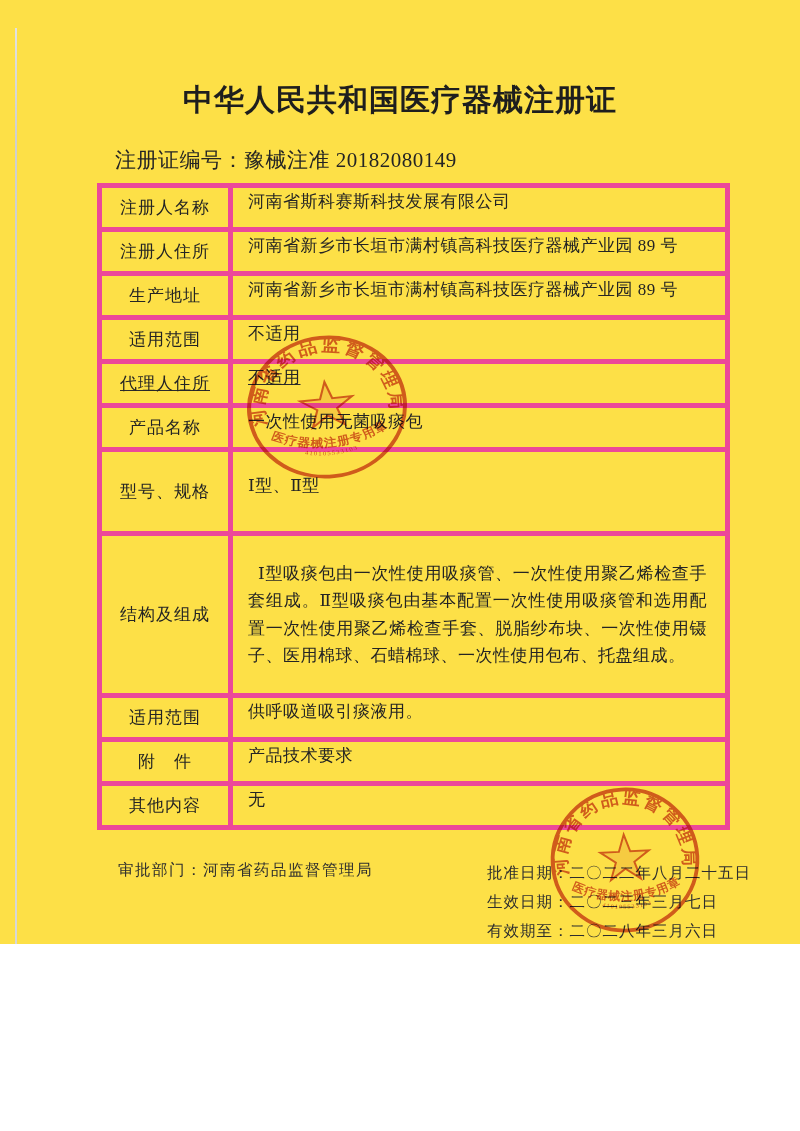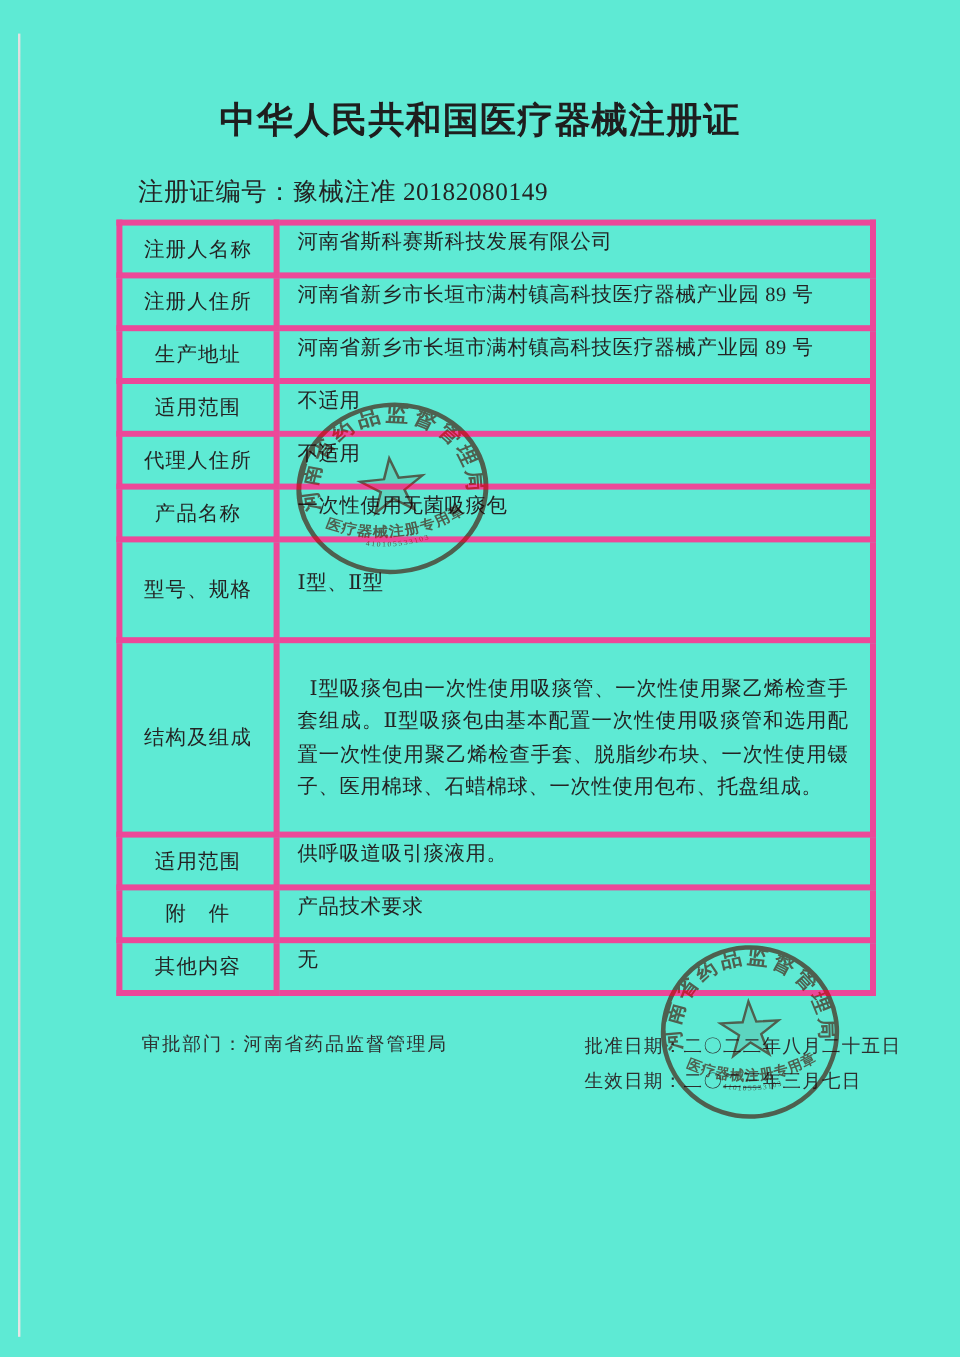--- a/index.html
+++ b/index.html
@@ -1,19 +1,19 @@
 <!DOCTYPE html>
 <html><head>
 <meta charset="utf-8">
 <style>
   html,body{margin:0;padding:0;background:#ffffff;}
   .page{
     position:relative;
-    width:800px;height:1131px;
-    background:#5eead4;
+    width:800px;height:944px;
+    background:#fde047;
     overflow:hidden;
     font-family:"Liberation Serif","DejaVu Serif",serif;
     color:#2b2b2b;
   }
   .scan-edge{
     position:absolute;left:15px;top:28px;width:2px;height:1086px;
     background:linear-gradient(#e2e2e2,#cfcfcf 10%,#d8d8d8 90%,#e6e6e6);
   }
   .title{
     position:absolute;top:80px;left:0;right:0;
@@ -38,21 +38,21 @@
   .cell-label{
     width:114px;text-align:center;padding:2px 6px;letter-spacing:1px;
   }
   .cell-value{
     padding:2px 8px 14px 15px;letter-spacing:.5px;
   }
   .cert-table tr:nth-child(1){height:40px;}
   .cert-table tr:nth-child(2){height:42px;}
   .cert-table tr:nth-child(3){height:42px;}
   .cert-table tr:nth-child(4){height:42px;}
-  .cert-table tr:nth-child(5){height:42px;}
+  .cert-table tr:nth-child(5){height:42px;text-decoration:underline;}
   .cert-table tr:nth-child(6){height:42px;}
   .cert-table tr:nth-child(7){height:84px;}
   .cert-table tr:nth-child(8){height:162px;}
   .cert-table tr:nth-child(9){height:41px;}
   .cert-table tr:nth-child(10){height:42px;}
   .cert-table tr:nth-child(11){height:42px;}
   .cert-table tr:nth-child(12){height:48px;}
   .cert-table tr:nth-child(8) .cell-value{
     text-align:justify;line-height:27.5px;padding:12px 18px 12px 15px;text-indent:10px;
   }
@@ -144,20 +144,21 @@
   </tbody>
   </table>
 
   <div class="footer-approval"><span>审批部门：</span><span>河南省药品监督管理局</span></div>
 
   <div class="footer-dates" id="date-lines">
     <div class="date-line"><span>批准日期：</span><span>二〇二二年八月二十五日</span></div>
 
     <div class="date-line"><span>生效日期：</span><span>二〇二三年三月七日</span></div>
 
+    <div class="date-line"><span>有效期至：</span><span>二〇二八年三月六日</span></div>
   </div>
 
   <div class="stamp stamp-1" style="color: rgb(200, 72, 60);">
     <svg viewBox="0 0 200 200" preserveAspectRatio="none" aria-hidden="true">
       <defs>
         <path id="s1-top" d="M 28.6 126 A 76 76 0 1 1 171.4 126" fill="none"></path>
         <path id="s1-bot" d="M 30 136 A 150 150 0 0 0 170 136" fill="none"></path>
         <path id="s1-num" d="M 58 158 A 131 131 0 0 0 142 158" fill="none"></path>
       </defs>
       <circle cx="100" cy="100" r="94" fill="none" stroke="currentColor" stroke-width="5"></circle>

